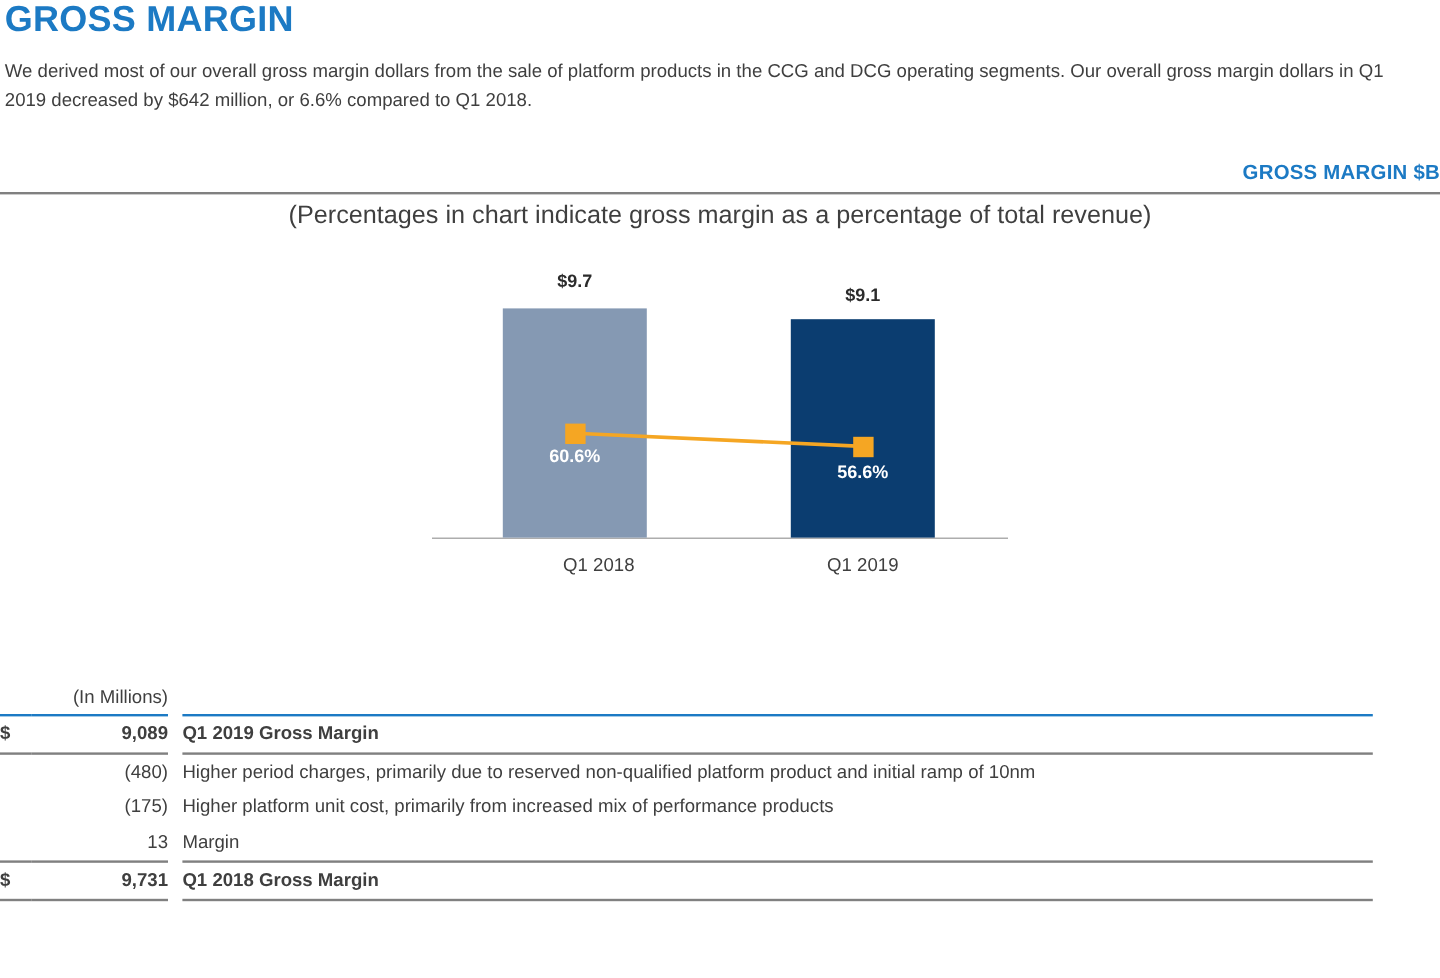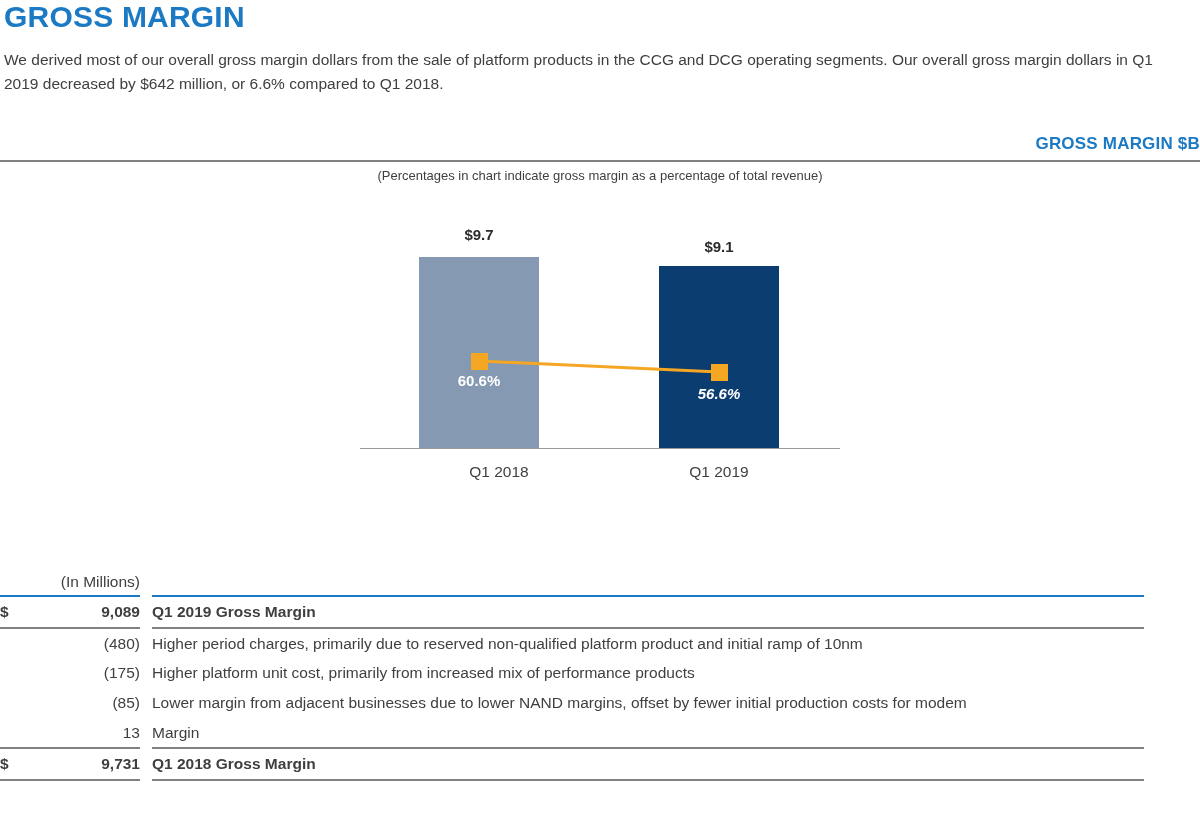--- a/index.html
+++ b/index.html
@@ -29,21 +29,21 @@
     position: absolute; left: 0; top: 134px; width: 1200px;
     text-align: right; font-size: 17px; font-weight: bold;
     color: #1c7ac4; letter-spacing: 0.2px;
   }
   .rule-top {
     position: absolute; left: 0; top: 160px; width: 1200px;
     height: 2px; background: #808080;
   }
   .chart-sub {
     position: absolute; left: 0; top: 168px; width: 1200px;
-    text-align: center; font-size: 13px; color: #3f3f3f;
+    text-align: center; font-size: 21px; color: #3f3f3f;
   }
   .chart-area { position: absolute; left: 0; top: 200px; width: 1200px; height: 300px; }
 
   .axis-line {
     position: absolute; left: 360px; top: 248px; width: 480px;
     height: 1px; background: #9a9a9a;
   }
   .bar { position: absolute; }
   .bar-1 { left: 419px; top: 57px;  width: 120px; height: 191px; background: #8599b3; }
   .bar-2 { left: 659px; top: 66px;  width: 120px; height: 182px; background: #0b3d70; }
@@ -60,21 +60,21 @@
     font-size: 15.5px; color: #3f3f3f;
   }
   .cat-1 { left: 439px; width: 120px; }
   .cat-2 { left: 659px; width: 120px; }
 
   .pct-label {
     position: absolute; text-align: center; font-size: 15px;
     font-weight: bold; color: #ffffff;
   }
   .pct-1 { left: 419px; top: 172px; width: 120px; }
-  .pct-2 { left: 659px; top: 185px; width: 120px; font-style: italic; }
+  .pct-2 { left: 659px; top: 185px; width: 120px; }
 
   .trend-svg { position: absolute; left: 0; top: 0; width: 1200px; height: 300px; }
 
   
   .table-wrap { position: absolute; left: 0; top: 568px; width: 1200px; }
   .ftable { width: 1144px; border-collapse: collapse; }
   .ftable td {
     font-size: 15.5px; color: #3f3f3f;
     padding: 0; vertical-align: middle; height: 30px;
   }
@@ -152,26 +152,20 @@
         <td class="c-desc">Higher period charges, primarily due to reserved non-qualified platform product and initial ramp of 10nm</td>
       </tr>
 
       <tr>
         <td class="c-sym"></td>
         <td class="c-num blue">(175)</td>
         <td class="c-gap"></td>
         <td class="c-desc">Higher platform unit cost, primarily from increased mix of performance products</td>
       </tr>
 
-      <tr>
-        <td class="c-sym"></td>
-        <td class="c-num blue">(85)</td>
-        <td class="c-gap"></td>
-        <td class="c-desc">Lower margin from adjacent businesses due to lower NAND margins, offset by fewer initial production costs for modem</td>
-      </tr>
 
 
       <tr>
         <td class="c-sym"></td>
         <td class="c-num blue">13</td>
         <td class="c-gap"></td>
         <td class="c-desc">Margin</td>
       </tr>
 
       <tr class="row-total">

